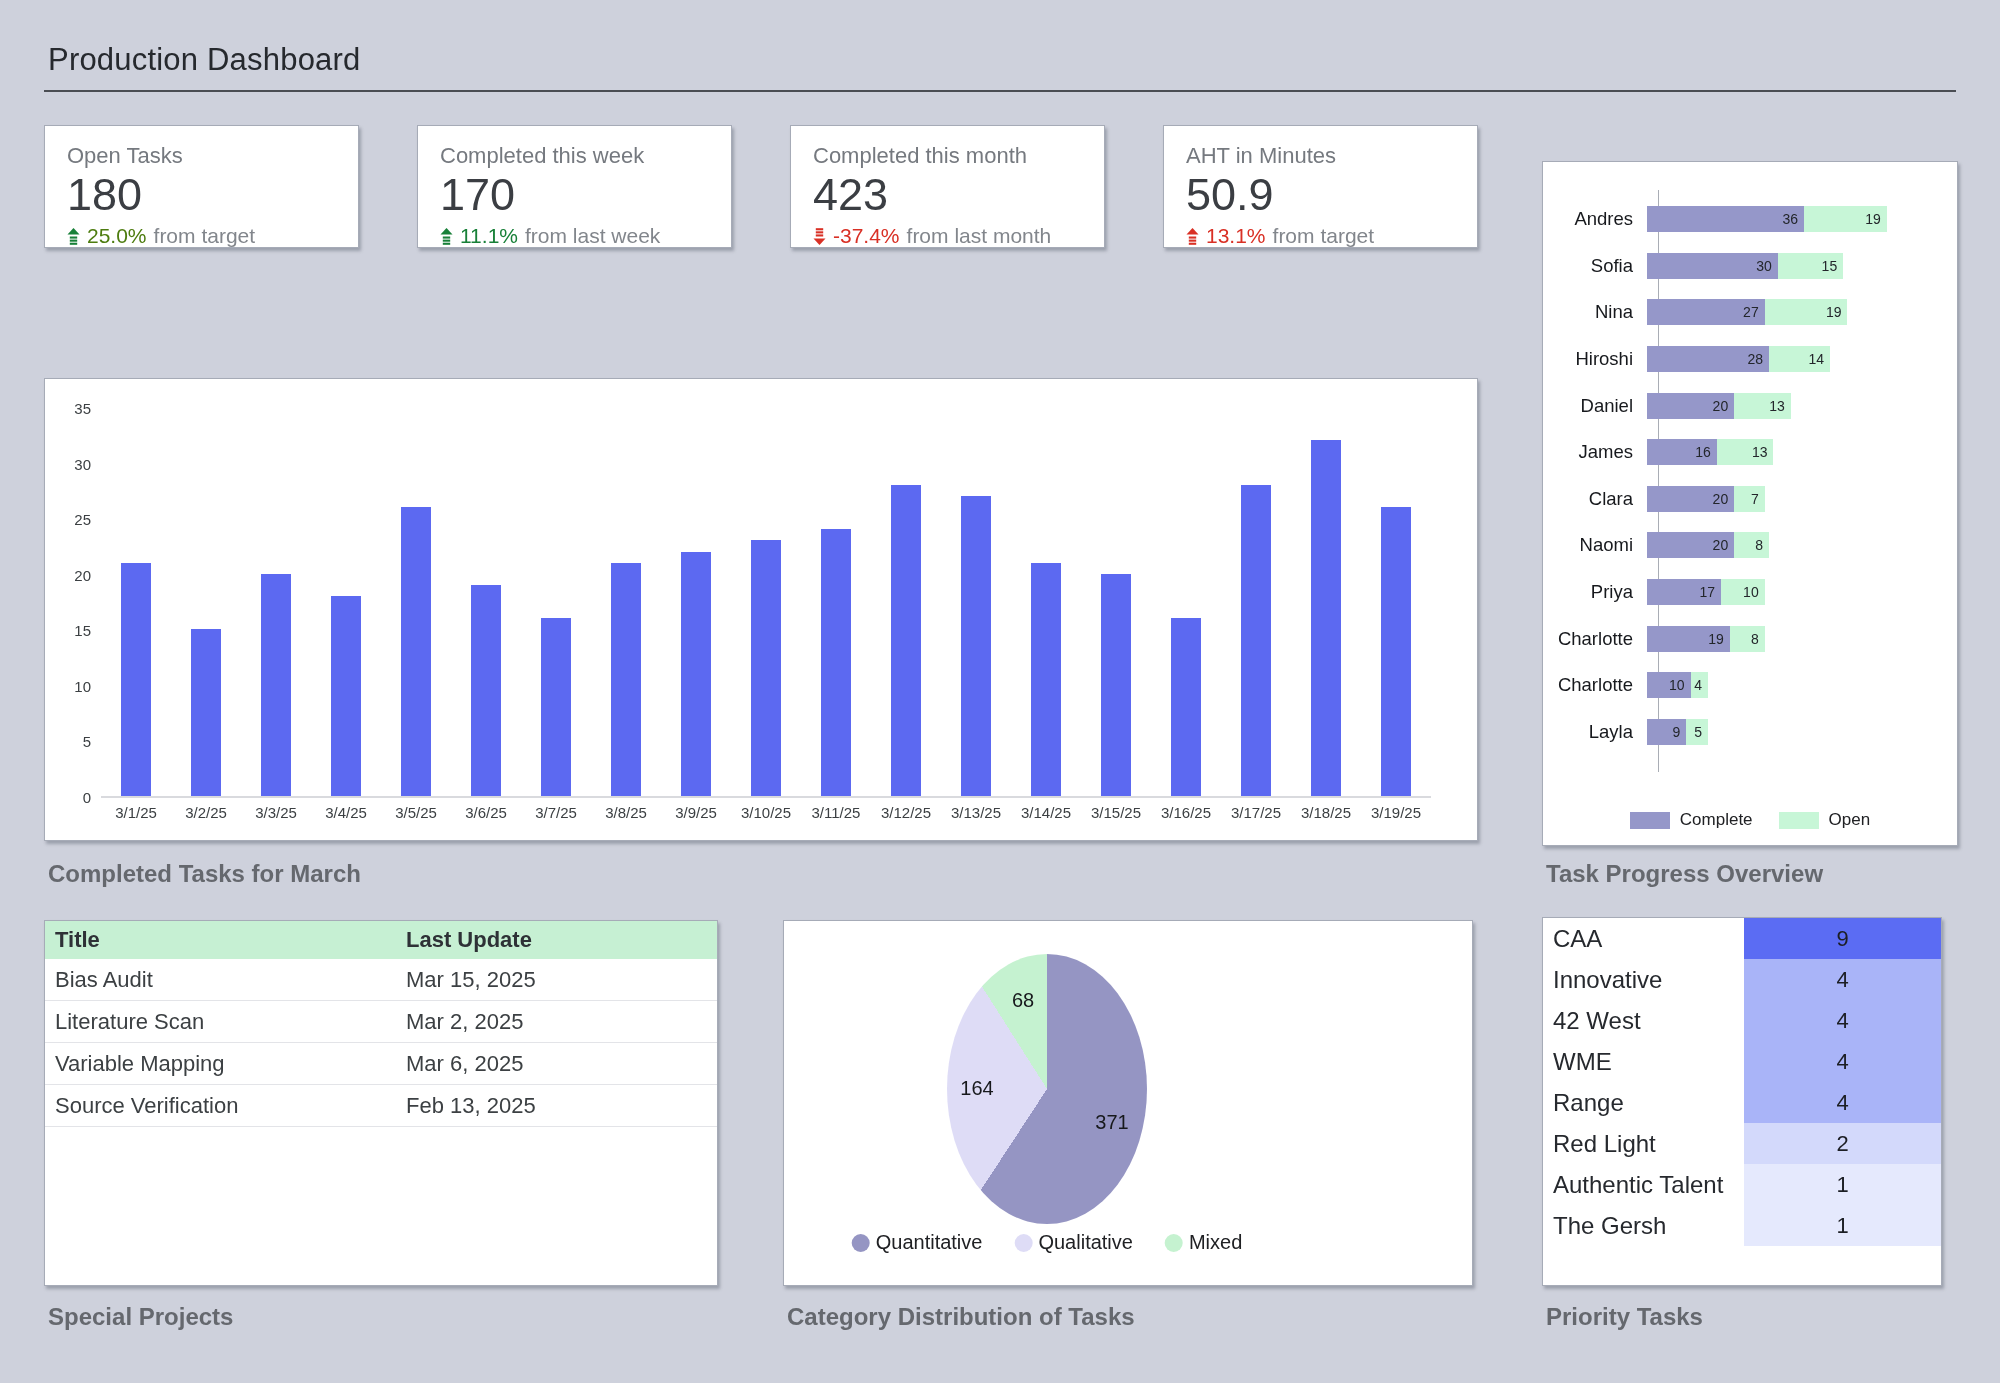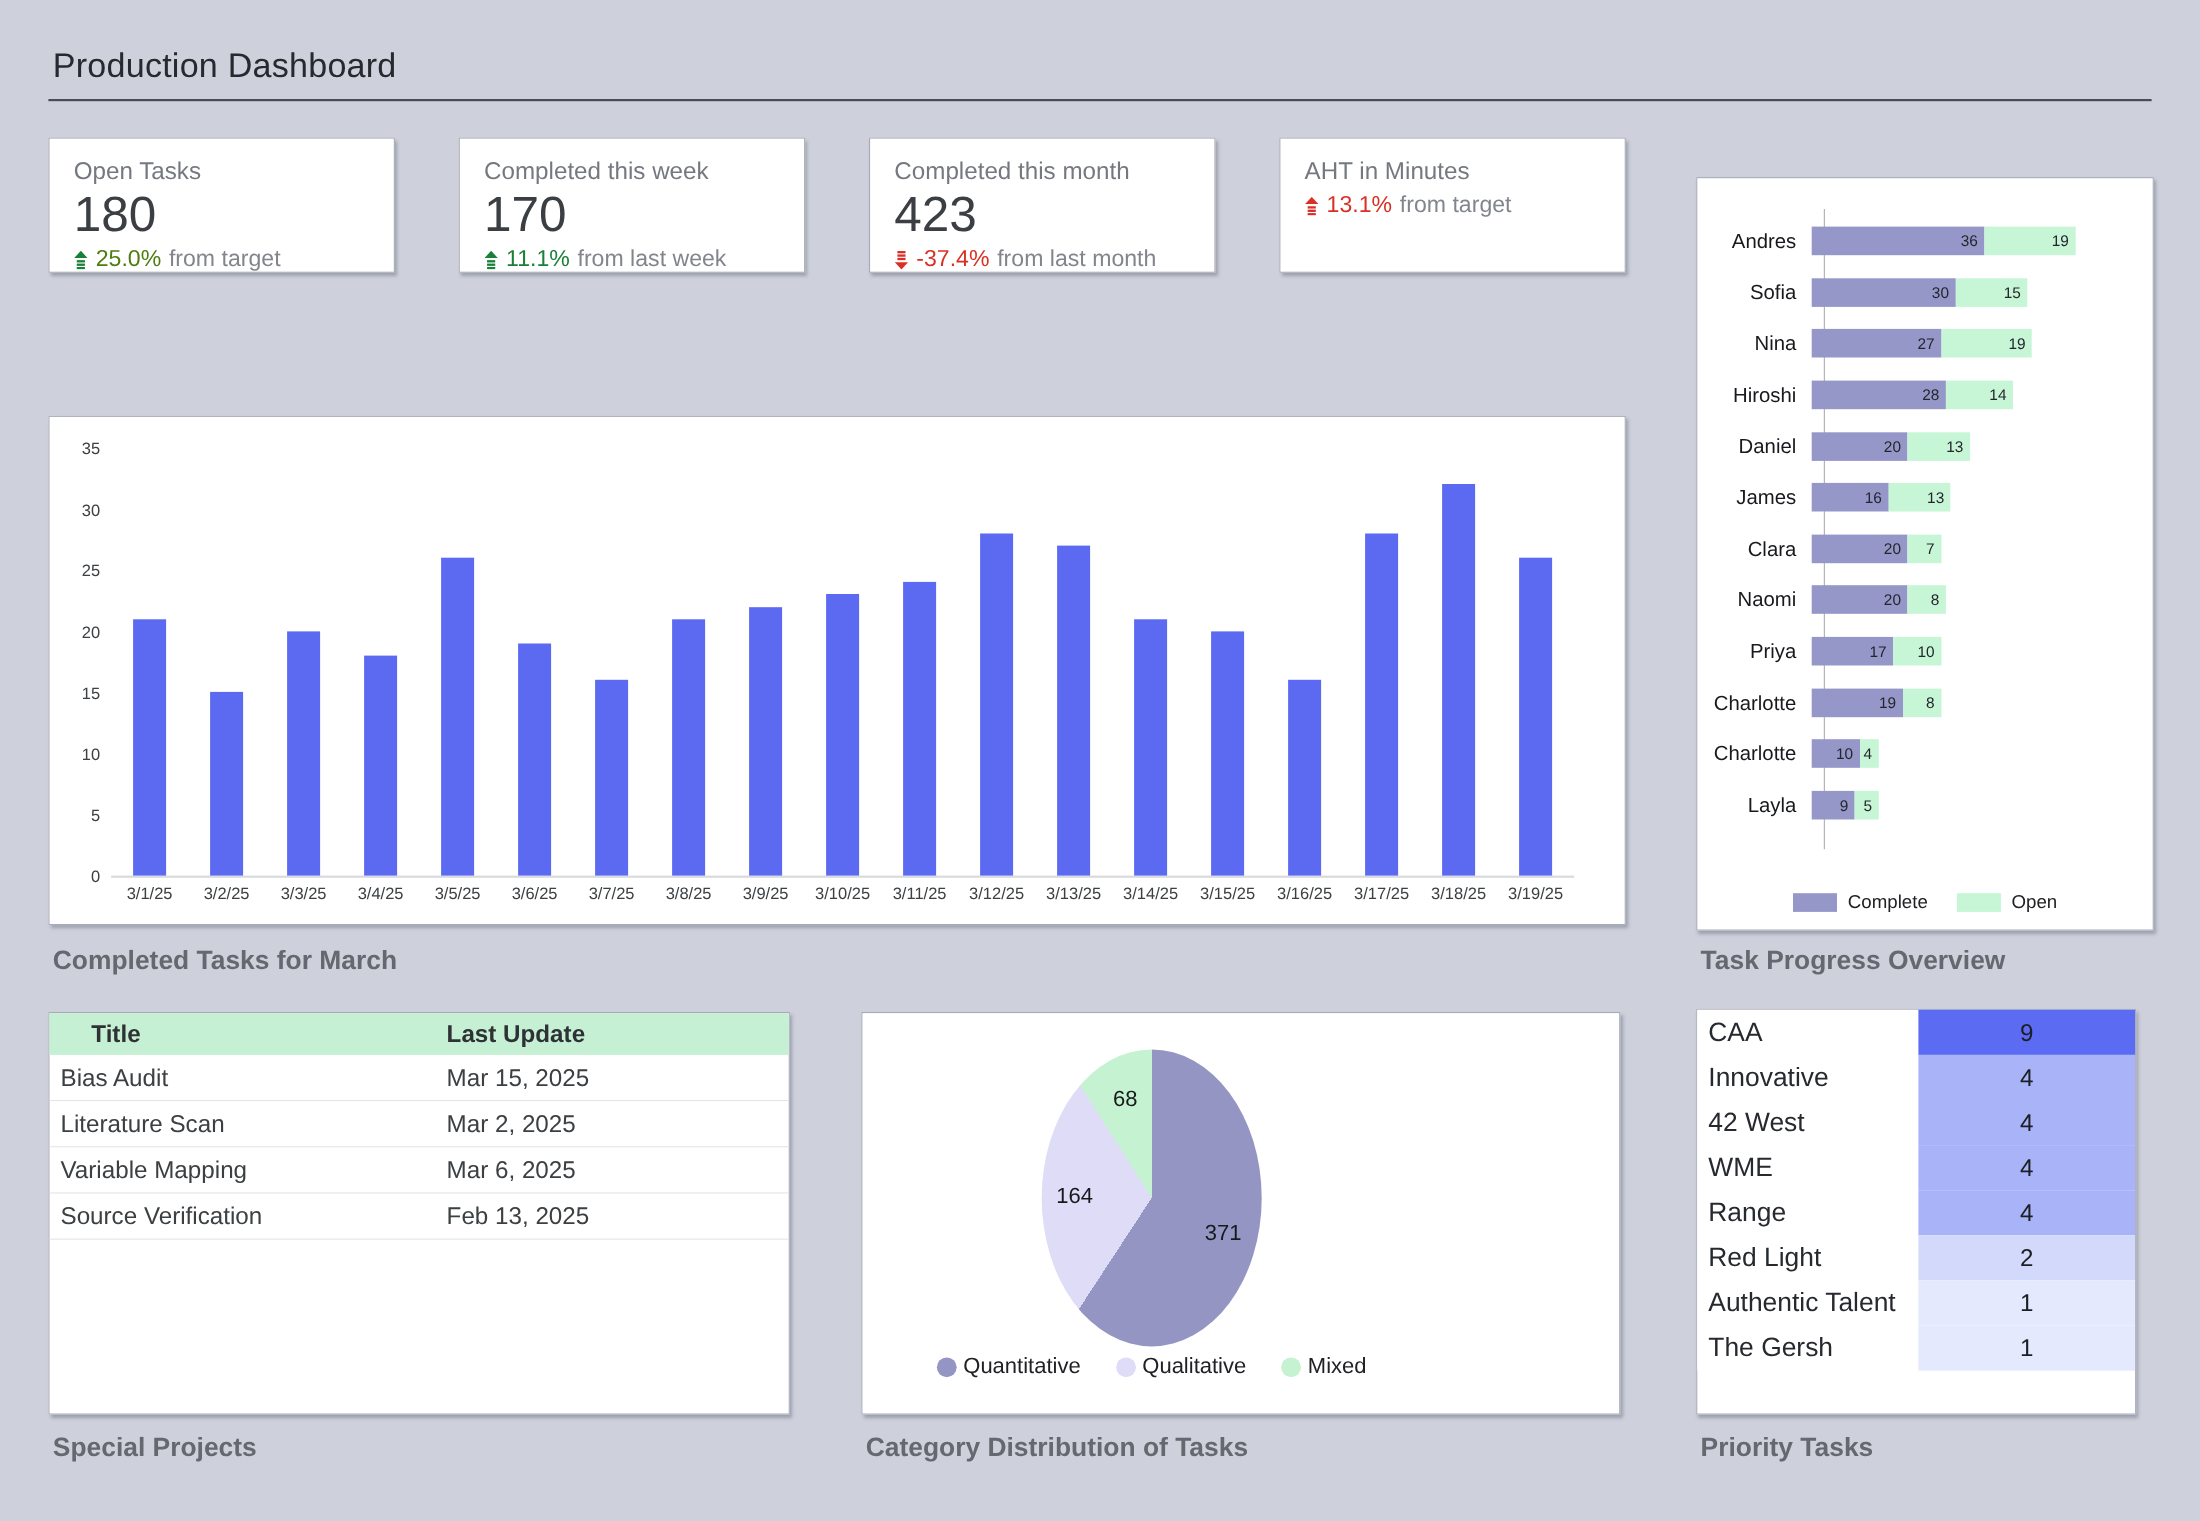--- a/index.html
+++ b/index.html
@@ -49,21 +49,21 @@
   .tp-seg.complete { background:#9597c9; }
   .tp-seg.open { background:#c7f6d7; }
   .tp-legend { position:absolute; left:0; top:648px; width:100%; display:flex; justify-content:center;
                align-items:center; gap:26px; }
   .legend-item { display:flex; align-items:center; gap:10px; font-size:17px; color:#202124; }
   .legend-swatch { width:40px; height:17px; }
 
   
   .special-card { left:44px; top:920px; width:674px; height:366px; }
   .sp-header { display:flex; height:38px; background:#c6f0d3; align-items:center;
-               font-weight:bold; font-size:22px; color:#2e3136;padding-left:28px; }
+               font-weight:bold; font-size:22px; color:#2e3136; }
   .sp-row { display:flex; height:42px; align-items:center; font-size:22px; color:#3c4043;
             border-bottom:1px solid #e3e4e8; }
   .sp-col1 { flex:1; padding-left:10px; }
   .sp-col2 { width:311px; }
 
   
   .pie-card { left:783px; top:920px; width:690px; height:366px; }
   .pie { position:absolute; left:163px; top:68px; width:200px; height:200px; border-radius:50%;
          transform:scaleY(1.35); }
   .pie-label { position:absolute; font-size:20px; color:#17191c; transform:translate(-50%,-50%); }
@@ -124,20 +124,21 @@
             <rect x="2.3" y="8.5" width="7.4" height="2.1"></rect>
             <rect x="2.3" y="11.6" width="7.4" height="2.1"></rect>
             <rect x="2.3" y="14.7" width="7.4" height="2.1"></rect>
           </svg>
           <span class="pct" style="color: rgb(217, 48, 37);">-37.4%</span>
           <span class="sfx"> from last month</span>
         </div>
       </div>
       <div class="card kpi-card" style="left: 1163px;">
         <div class="kpi-label">AHT in Minutes</div>
+        <div class="kpi-value">50.9</div>
         <div class="kpi-delta">
           <svg viewBox="0 0 12 17" class="trend-icon" fill="#d93025">
             <path d="M6 0 L12 6.5 H0 Z"></path>
             <rect x="2.3" y="8.5" width="7.4" height="2.1"></rect>
             <rect x="2.3" y="11.6" width="7.4" height="2.1"></rect>
             <rect x="2.3" y="14.7" width="7.4" height="2.1"></rect>
           </svg>
           <span class="pct" style="color: rgb(217, 48, 37);">13.1%</span>
           <span class="sfx"> from target</span>
         </div>

